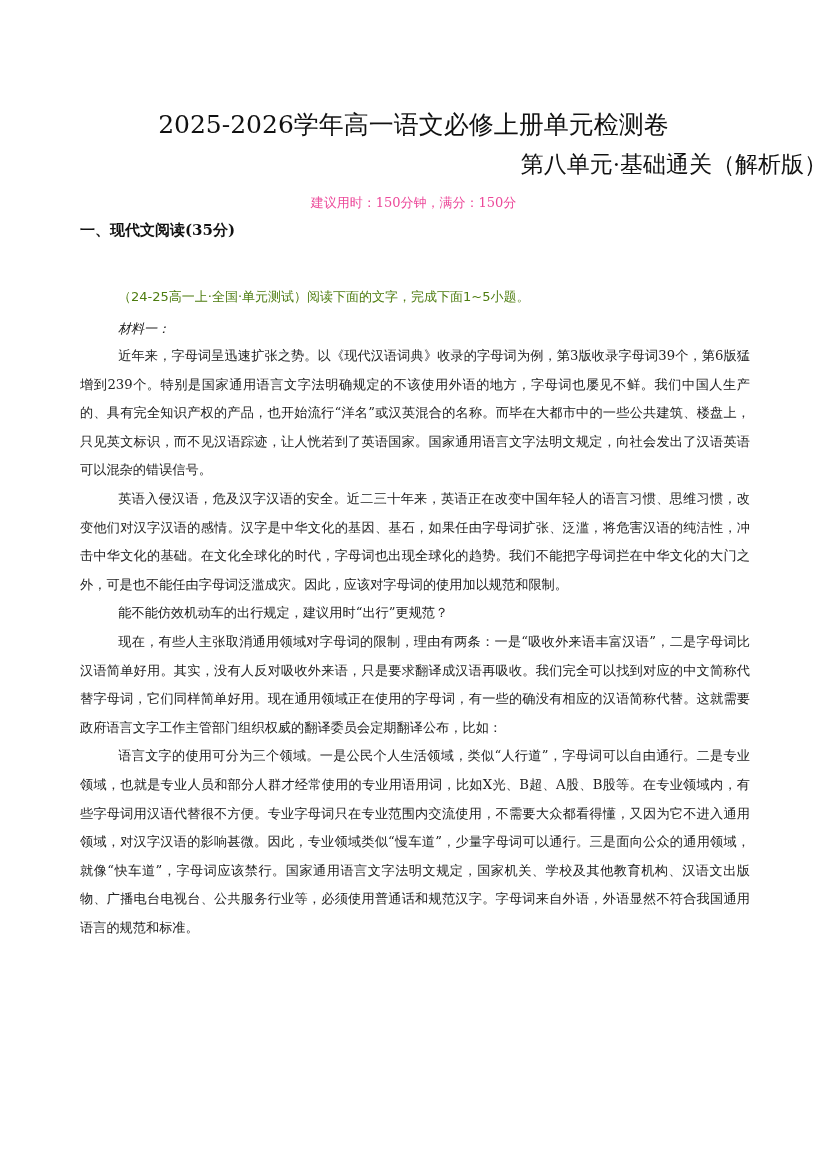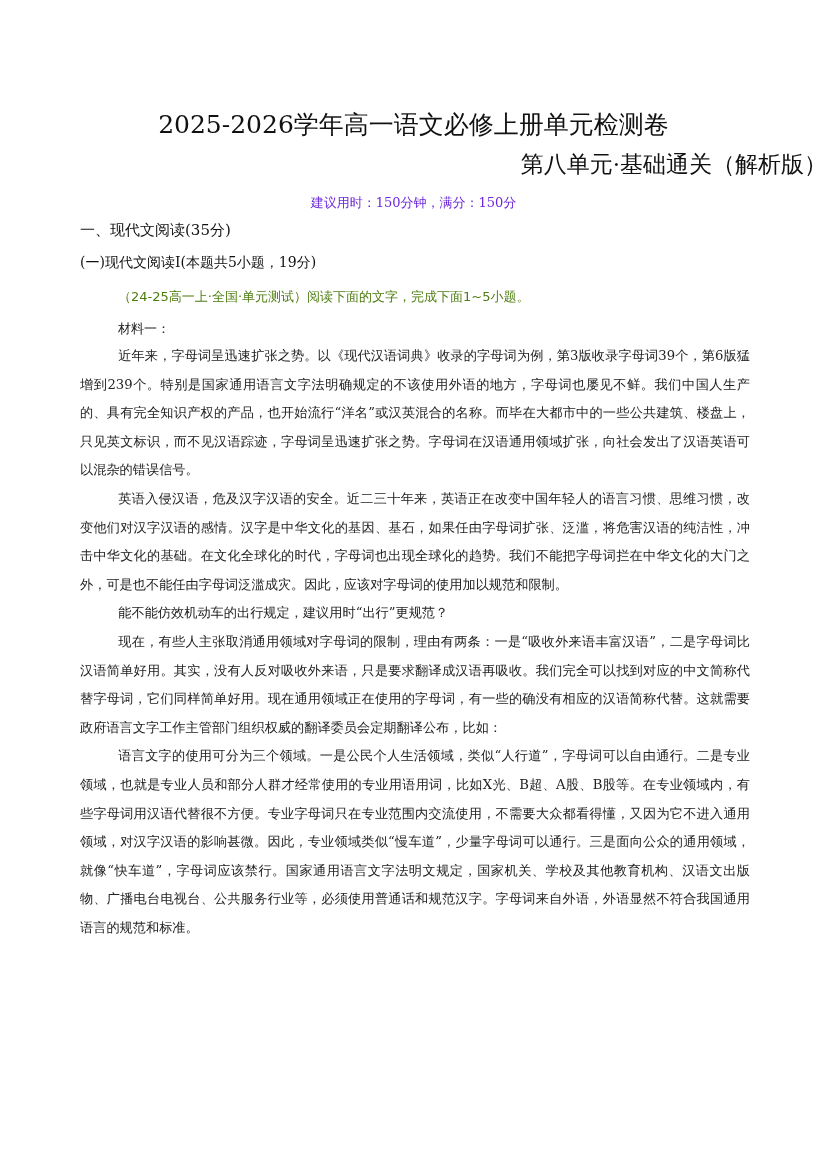--- a/index.html
+++ b/index.html
@@ -4,45 +4,44 @@
 <style>
   html, body { margin: 0; padding: 0; background: #ffffff; }
   body { width: 827px; height: 1169px; position: relative; overflow: hidden;
          font-family: "DejaVu Serif", "Liberation Serif", serif; color: #1a1a1a; }
   .page { position: absolute; left: 0; top: 0; width: 827px; height: 1169px; }
   .title1 { position: absolute; top: 108px; left: 0; width: 827px; text-align: center;
             font-size: 25px; line-height: 34px; color: #111; }
   .title2 { position: absolute; top: 148px; left: 0; width: 827px; text-align: right;
             font-size: 23px; line-height: 32px; color: #111; }
   .subtitle { position: absolute; top: 194px; left: 0; width: 827px; text-align: center;
-              font-size: 13px; line-height: 18px; color: #6d28d9; }
-  .sec-head { position: absolute; left: 80px; font-weight: normal; color: #111; }
+              font-size: 13px; line-height: 18px; color: #ec4899; }
+  .sec-head { position: absolute; left: 80px; font-weight: bold; color: #111; }
   .sec1 { top: 220px; font-size: 15px; line-height: 20px; }
   .sec2 { top: 252px; font-size: 14px; line-height: 20px; }
   .intro { position: absolute; top: 288px; left: 118px; font-size: 13px; line-height: 18px;
            font-family: "DejaVu Sans", "Liberation Sans", sans-serif; color: #4d7c0f; }
-  .material { position: absolute; top: 320px; left: 118px; font-size: 13px; line-height: 18px; color: #222; }
+  .material { position: absolute; top: 320px; left: 118px; font-size: 13px; line-height: 18px; color: #222; font-style: italic; }
   .body-text { position: absolute; top: 342px; left: 80px; width: 670px;
                font-size: 13.2px; line-height: 28.6px; color: #222; text-align: justify; }
   .body-text p { margin: 0; text-indent: 2.9em; text-align: justify; }
 </style>
 </head>
 <body>
 
 <div class="page">
   <div class="title1">2025-2026学年高一语文必修上册单元检测卷</div>
   <div class="title2">第八单元·基础通关（解析版）</div>
   <div class="subtitle">建议用时：150分钟，满分：150分</div>
 
   <div class="sec-head sec1">一、现代文阅读(35分)</div>
-  <div class="sec-head sec2">(一)现代文阅读Ⅰ(本题共5小题，19分)</div>
 
   <div class="intro">（24-25高一上·全国·单元测试）阅读下面的文字，完成下面1~5小题。</div>
   <div class="material">材料一：</div>
 
   <div class="body-text">
-    <p>近年来，字母词呈迅速扩张之势。以《现代汉语词典》收录的字母词为例，第3版收录字母词39个，第6版猛增到239个。特别是国家通用语言文字法明确规定的不该使用外语的地方，字母词也屡见不鲜。我们中国人生产的、具有完全知识产权的产品，也开始流行“洋名”或汉英混合的名称。而毕在大都市中的一些公共建筑、楼盘上，只见英文标识，而不见汉语踪迹，字母词呈迅速扩张之势。字母词在汉语通用领域扩张，向社会发出了汉语英语可以混杂的错误信号。</p>
+    <p>近年来，字母词呈迅速扩张之势。以《现代汉语词典》收录的字母词为例，第3版收录字母词39个，第6版猛增到239个。特别是国家通用语言文字法明确规定的不该使用外语的地方，字母词也屡见不鲜。我们中国人生产的、具有完全知识产权的产品，也开始流行“洋名”或汉英混合的名称。而毕在大都市中的一些公共建筑、楼盘上，只见英文标识，而不见汉语踪迹，让人恍若到了英语国家。国家通用语言文字法明文规定，向社会发出了汉语英语可以混杂的错误信号。</p>
     <p>英语入侵汉语，危及汉字汉语的安全。近二三十年来，英语正在改变中国年轻人的语言习惯、思维习惯，改变他们对汉字汉语的感情。汉字是中华文化的基因、基石，如果任由字母词扩张、泛滥，将危害汉语的纯洁性，冲击中华文化的基础。在文化全球化的时代，字母词也出现全球化的趋势。我们不能把字母词拦在中华文化的大门之外，可是也不能任由字母词泛滥成灾。因此，应该对字母词的使用加以规范和限制。</p>
     <p>能不能仿效机动车的出行规定，建议用时“出行”更规范？</p>
     <p>现在，有些人主张取消通用领域对字母词的限制，理由有两条：一是“吸收外来语丰富汉语”，二是字母词比汉语简单好用。其实，没有人反对吸收外来语，只是要求翻译成汉语再吸收。我们完全可以找到对应的中文简称代替字母词，它们同样简单好用。现在通用领域正在使用的字母词，有一些的确没有相应的汉语简称代替。这就需要政府语言文字工作主管部门组织权威的翻译委员会定期翻译公布，比如：</p>
     <p>语言文字的使用可分为三个领域。一是公民个人生活领域，类似“人行道”，字母词可以自由通行。二是专业领域，也就是专业人员和部分人群才经常使用的专业用语用词，比如X光、B超、A股、B股等。在专业领域内，有些字母词用汉语代替很不方便。专业字母词只在专业范围内交流使用，不需要大众都看得懂，又因为它不进入通用领域，对汉字汉语的影响甚微。因此，专业领域类似“慢车道”，少量字母词可以通行。三是面向公众的通用领域，就像“快车道”，字母词应该禁行。国家通用语言文字法明文规定，国家机关、学校及其他教育机构、汉语文出版物、广播电台电视台、公共服务行业等，必须使用普通话和规范汉字。字母词来自外语，外语显然不符合我国通用语言的规范和标准。</p>
   </div>
 </div>
 
 </body></html>

